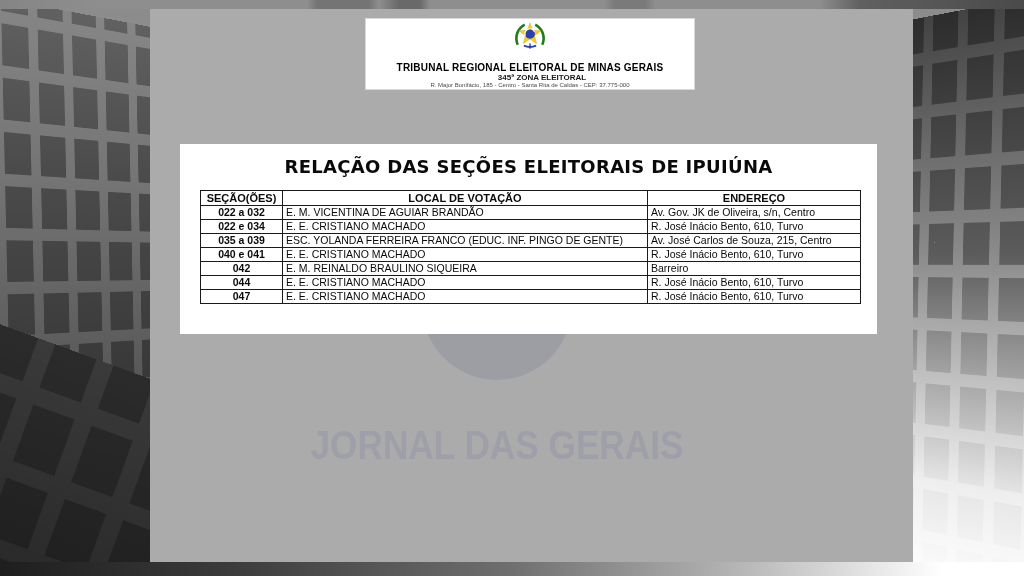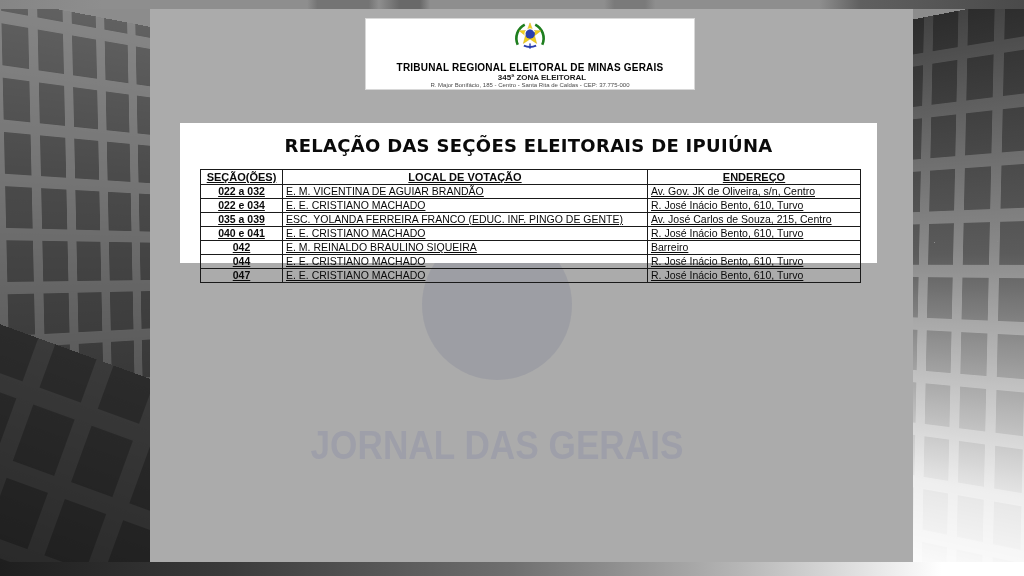--- a/index.html
+++ b/index.html
@@ -45,27 +45,27 @@
 
   
   .letterhead{position:absolute;left:215px;top:9px;width:330px;height:72px;background:var(--paper-bg,#fff);
     border:1px solid #d8d8d8;box-sizing:border-box;text-align:center;overflow:hidden;}
   .lh-logo{display:block;margin:3px auto 0;}
   .lh-org{font-size:10px;font-weight:bold;color:#000;line-height:11px;letter-spacing:0.2px;margin-top:12px;}
   .lh-zone{font-size:8px;font-weight:bold;color:#1a1a1a;line-height:9px;padding-left:24px;}
   .lh-addr,.lh-contact{font-size:6px;color:#4a4a4a;line-height:7px;}
 
   
-  .paper{position:absolute;left:30px;top:114px;width:697px;height:140px;background:var(--paper-bg,#fff);}
+  .paper{position:absolute;left:30px;top:135px;width:697px;height:190px;background:var(--paper-bg,#fff);}
   .doc-title{padding-top:12px;text-align:center;font-size:18px;font-weight:bold;
     letter-spacing:0.3px;color:#0a0a0a;font-family:"DejaVu Sans","Liberation Sans",sans-serif;}
   table.sections-table{position:absolute;left:20px;top:46px;width:660px;border-collapse:collapse;
     table-layout:fixed;font-size:10.5px;color:#0a0a0a;}
   .sections-table th,.sections-table td{border:1px solid var(--table-border,#1a1a1a);
-    padding:0 3px;height:14px;line-height:13px;white-space:nowrap;overflow:hidden;box-sizing:border-box;text-decoration:underline;}
+    padding:0 3px;height:14px;line-height:13px;white-space:nowrap;overflow:hidden;box-sizing:border-box;}
   .sections-table th{height:15px;font-size:11px;font-weight:bold;text-align:center;}
   .sections-table td:first-child{text-align:center;font-weight:bold;}
   .col-sec{width:82px;}.col-loc{width:365px;}.col-end{width:213px;}
 </style>
 </head>
 <body>
 
 <div class="stage">
   <div class="bg-left-building"></div>
   <div class="bg-left-lower"></div>

